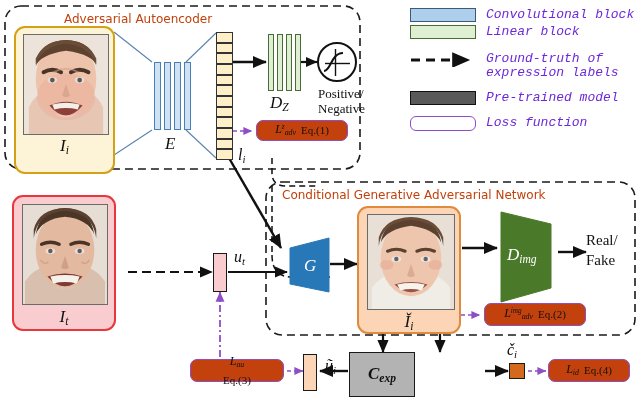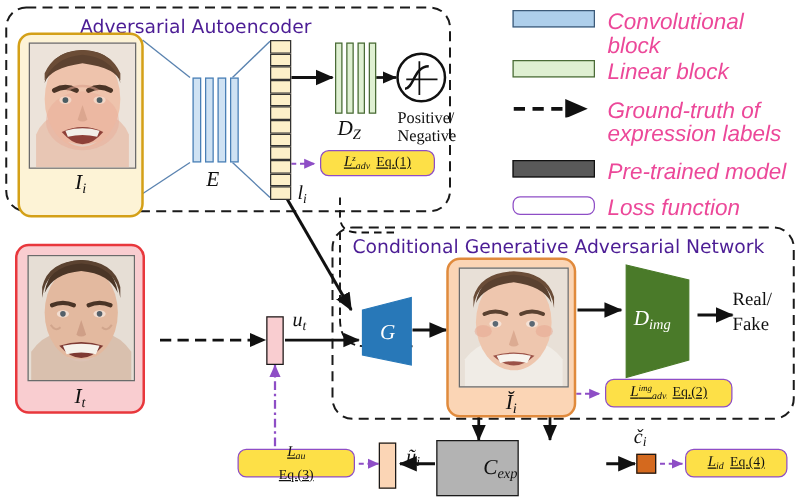--- a/index.html
+++ b/index.html
@@ -11,76 +11,75 @@
     position:relative;
   }
   #stage{position:absolute;left:0;top:0;width:640px;height:400px;}
   svg#canvas{position:absolute;left:0;top:0;width:640px;height:400px;}
 
   .lbl{position:absolute;white-space:nowrap;}
 
   
   .sect-title{
     font-family:"DejaVu Sans","Liberation Sans",sans-serif;
-    font-size:15px;color:#4c1d95;
+    font-size:12px;color:#c2410c;
   }
 
   
   .math{font-family:"Liberation Serif",serif;font-style:italic;color:#111;}
   .math .sub{font-size:.68em;font-style:italic;vertical-align:-0.28em;}
 
   .plain{font-family:"Liberation Serif",serif;color:#111;}
 
   
   .lossbox{
     position:absolute;
     border:1.6px solid #8e4ec6;
     border-radius:7px;
-    background:#fde047;
+    background:#c2410c;
     color:#111;
     display:flex;align-items:center;justify-content:center;
     gap:5px;
     padding:1px 6px;
     box-sizing:border-box;
     font-family:"Liberation Serif",serif;
     line-height:1;
-    text-decoration:underline;
   }
   .lossbox .lname{font-style:italic;font-size:12px;}
   .lossbox .leq{font-size:11px;}
   .lossbox .sub{font-size:.66em;vertical-align:-0.3em;font-style:italic;}
   .lossbox .sup{font-size:.60em;vertical-align:0.55em;font-style:italic;}
 
   
   .legend{position:absolute;left:410px;top:8px;width:226px;}
   .lg-row{display:flex;align-items:flex-start;margin-bottom:2px;}
   .lg-sw{width:66px;flex:0 0 66px;height:15px;margin-right:10px;position:relative;}
   .lg-txt{
-    font-family:Liberation Sans, sans-serif;
-    font-style:italic;font-size:18px;color:#ec4899;line-height:1.06;
+    font-family:Liberation Mono, monospace;
+    font-style:italic;font-size:13px;color:#6d28d9;line-height:1.06;
   }
   .sw-conv{background:#aecfeb;border:1.4px solid #3c5a78;box-sizing:border-box;height:14px;}
   .sw-lin{background:#dff0d2;border:1.4px solid #4a6b37;box-sizing:border-box;height:14px;}
   .sw-pre{background:#595959;border:1.4px solid #111;box-sizing:border-box;height:14px;}
   .sw-loss{background:#fff;border:1.6px solid #8e4ec6;border-radius:6px;box-sizing:border-box;height:15px;}
   .sw-gt{height:14px;}
 
   
   .imgpanel{position:absolute;box-sizing:border-box;border-radius:11px;}
   .imgpanel .photo{position:absolute;left:0;top:0;overflow:hidden;border:1.2px solid #6b6b6b;box-sizing:border-box;}
   .imgpanel .cap{position:absolute;width:100%;text-align:center;}
 
   .face{position:absolute;left:0;top:0;width:100%;height:100%;}
 
   
   .convbar{position:absolute;background:#cfe2f3;border:1.3px solid #4a7fb5;box-sizing:border-box;}
   .linbar{position:absolute;background:#dff0d2;border:1.3px solid #4a6b37;box-sizing:border-box;}
   .latcell{position:absolute;background:#fdf0c9;border:1.5px solid #333;box-sizing:border-box;}
   .grayblock{position:absolute;border:1.6px solid #1a1a1a;box-sizing:border-box;
-    display:flex;align-items:center;justify-content:flex-end;}
+    display:flex;align-items:center;justify-content:center;font-weight:bold;}
   .vecbox{position:absolute;border:1.6px solid #1a1a1a;box-sizing:border-box;}
 </style>
 </head>
 <body>
 
 <div id="stage">
 
 <svg id="canvas" viewBox="0 0 640 400">
   <defs>
     <marker id="ah" markerWidth="7" markerHeight="7" refX="5.6" refY="3" orient="auto">

